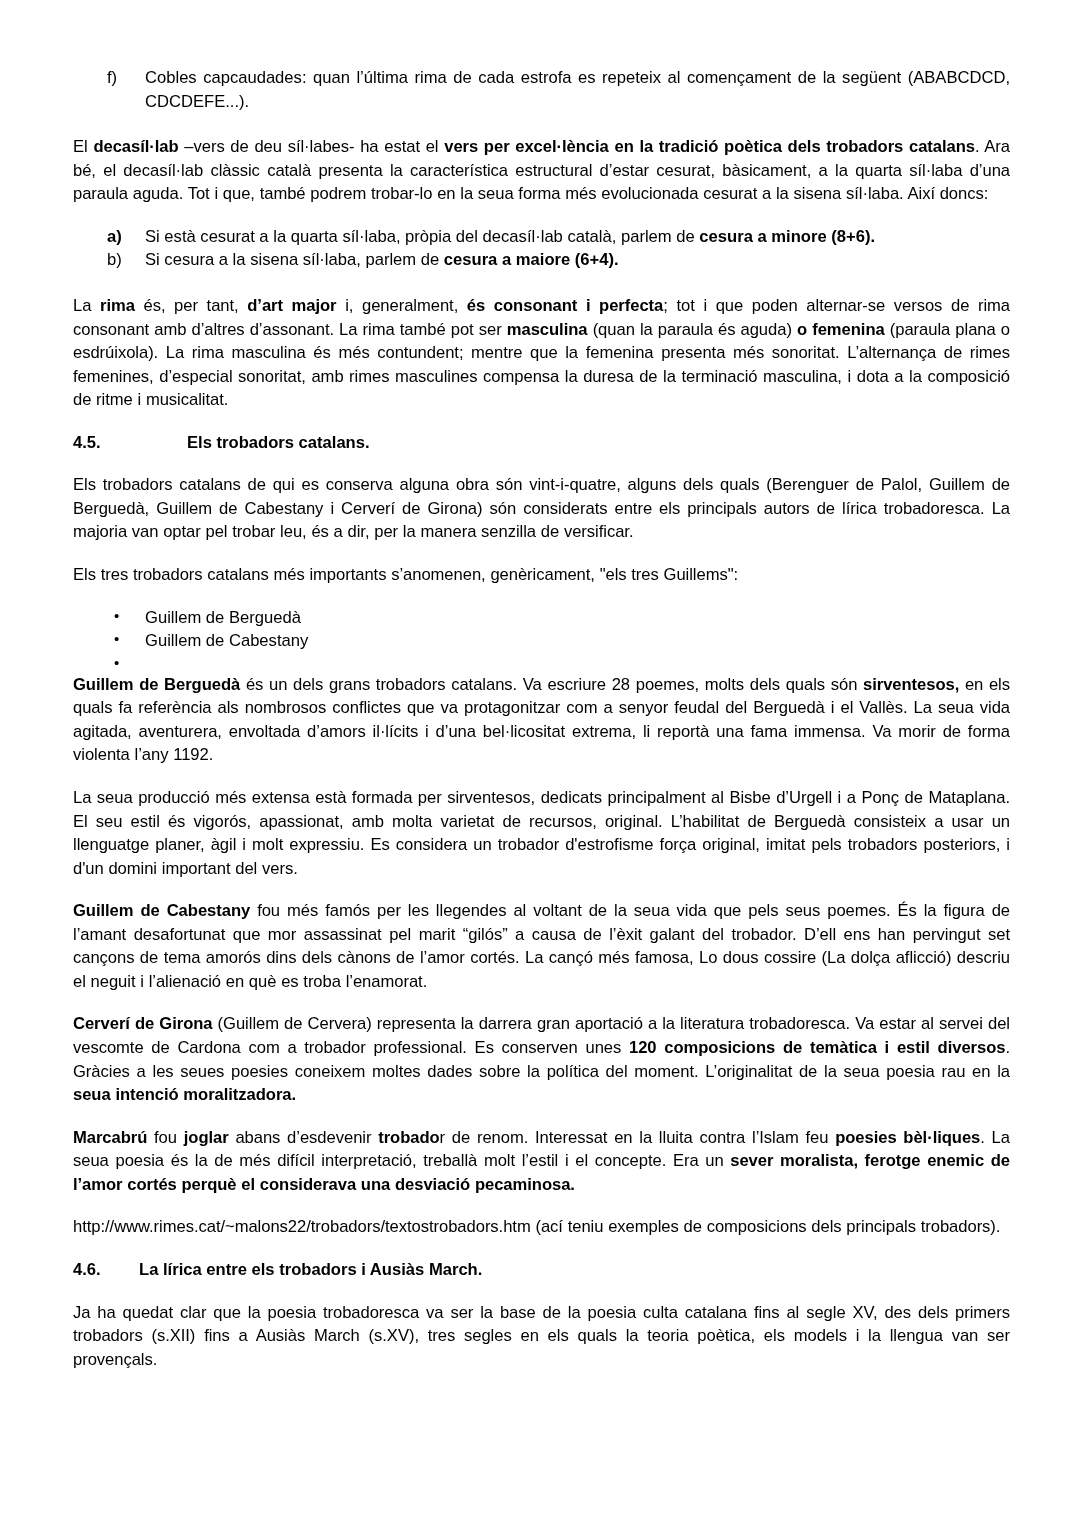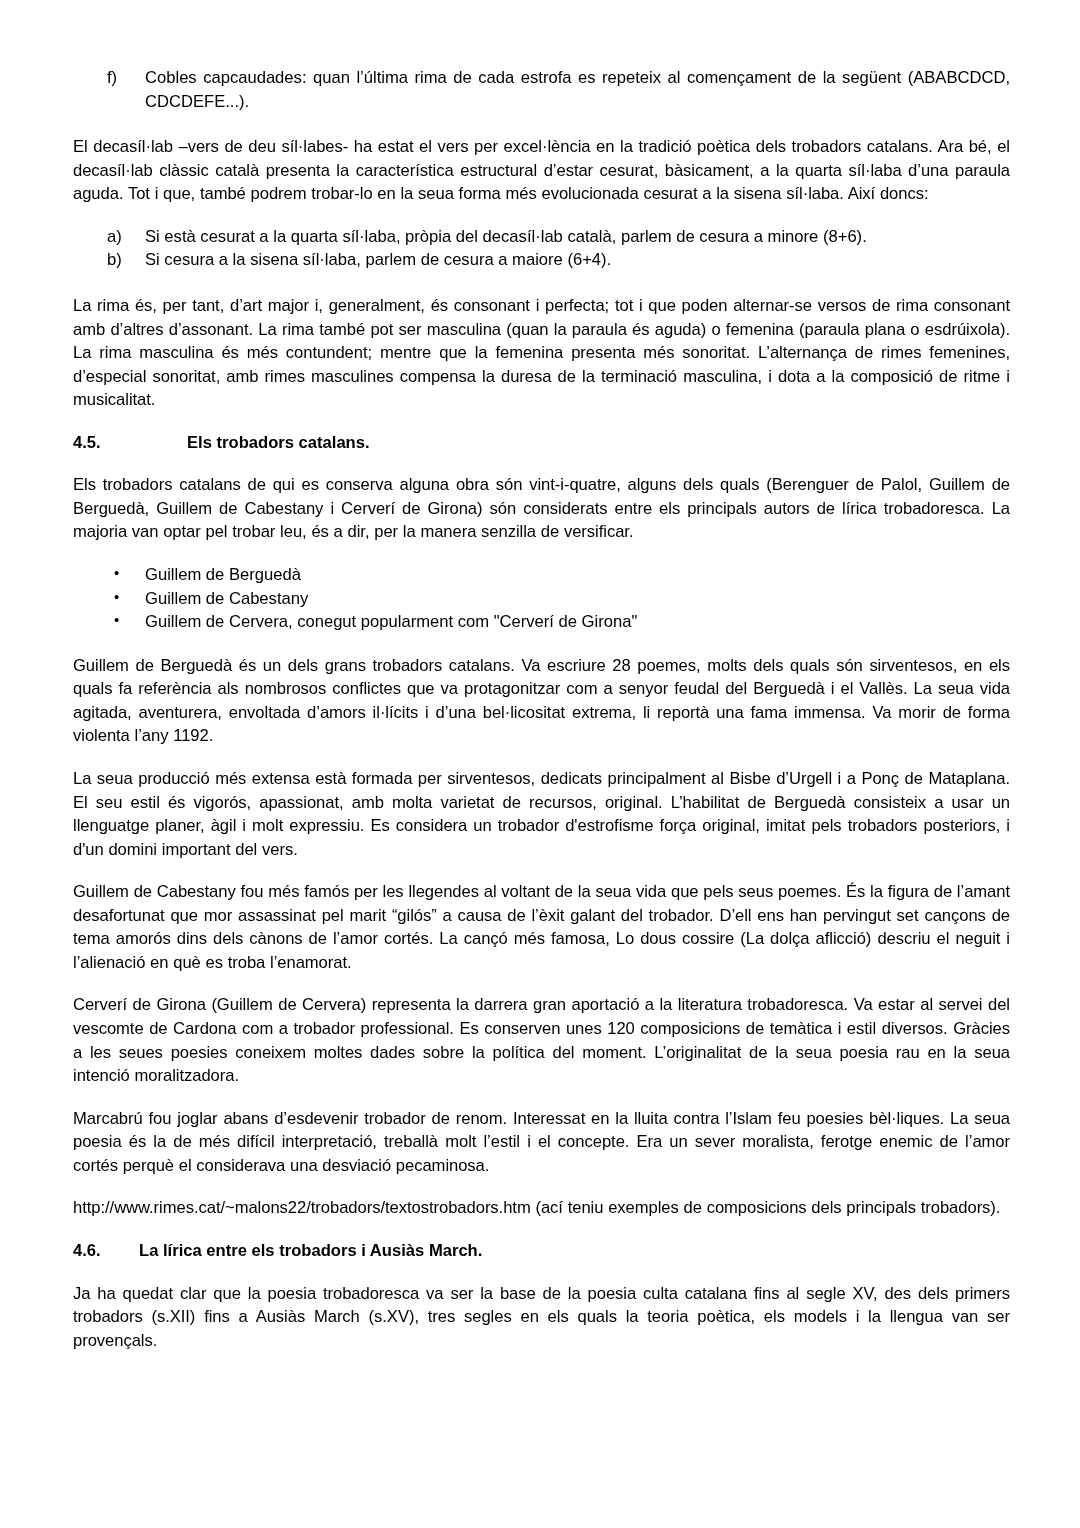--- a/index.html
+++ b/index.html
@@ -87,21 +87,21 @@
     font-weight: bold;
     line-height: 1.42;
     margin: 0 0 19px 0;
     display: flex;
   }
   .heading .num { width: 66px; flex: 0 0 66px; }
   .heading .title { flex: 1 1 auto; }
   .heading.sec45 { margin-top: 1px; gap: 48px; }
   .heading.sec46 { margin-top: 2px; }
 
-  b, strong { font-weight: normal; }
+  b, strong { font-weight: bold; }
 </style>
 </head>
 <body>
 
 <div id="page">
   <div class="doc">
 
     <ul class="alpha-list f-list">
       <li class="alpha-item">
         <span class="marker">f)</span><span>Cobles capcaudades: quan l’última rima de cada estrofa es repeteix al començament de la següent (ABABCDCD, CDCDEFE...).</span>
@@ -122,30 +122,31 @@
 
     <p class="para"><span>La </span><b>rima</b><span> és, per tant, </span><b>d’art major</b><span> i, generalment, </span><b>és consonant i perfecta</b><span>; tot i que poden alternar-se versos de rima consonant amb d’altres d’assonant. La rima també pot ser </span><b>masculina</b><span> (quan la paraula és aguda) </span><b>o femenina</b><span> (paraula plana o esdrúixola). La rima masculina és més contundent; mentre que la femenina presenta més sonoritat. L’alternança de rimes femenines, d’especial sonoritat,  amb rimes masculines compensa la duresa de la terminació masculina, i dota a la composició de ritme i musicalitat.</span></p>
 
     <div class="heading sec45">
       <span class="num">4.5.</span>
       <span class="title">Els trobadors catalans.</span>
     </div>
 
     <p class="para"><span>Els trobadors catalans de qui es conserva alguna obra són vint-i-quatre, alguns dels quals (Berenguer de Palol, Guillem de Berguedà, Guillem de Cabestany i Cerverí de Girona) són considerats entre els principals autors de lírica trobadoresca. La majoria van optar pel trobar leu, és a dir, per la manera senzilla de versificar.</span></p>
 
+    <p class="para"><span>Els tres trobadors catalans més importants s’anomenen, genèricament, "els tres Guillems":</span></p>
 
     <ul class="bullet-list">
       <li class="bullet-item">
         <span class="dot">•</span><span>Guillem de Berguedà</span>
       </li>
       <li class="bullet-item">
         <span class="dot">•</span><span>Guillem de Cabestany</span>
       </li>
       <li class="bullet-item">
-        <span class="dot">•</span><span>Guillem de Cervera, conegut popularment com "Cerverí de Girona"</span>
+        <span class="dot">•</span>
       </li>
     </ul>
 
     <p class="para"><b>Guillem de Berguedà</b><span> és un dels grans trobadors catalans. Va escriure 28 poemes, molts dels quals són </span><b>sirventesos,</b><span> en els quals fa referència als nombrosos conflictes que va protagonitzar com a senyor feudal  del Berguedà i el Vallès. La seua vida agitada, aventurera, envoltada d’amors il·lícits i d’una bel·licositat extrema, li reportà una fama immensa. Va morir de forma violenta l’any 1192.</span></p>
 
     <p class="para"><span>La seua producció més extensa està formada per sirventesos, dedicats principalment al Bisbe d’Urgell i a Ponç de Mataplana. El seu estil és vigorós, apassionat, amb molta varietat de recursos, original. L’habilitat de Berguedà consisteix a usar un llenguatge planer, àgil i molt expressiu. Es considera un trobador d'estrofisme força original, imitat pels trobadors posteriors, i d'un domini important del vers.</span></p>
 
     <p class="para"><b>Guillem de Cabestany</b><span> fou més famós per les llegendes al voltant de la seua vida que pels seus poemes. És la figura de l’amant desafortunat que mor assassinat pel marit “gilós” a causa de l’èxit galant del trobador. D’ell ens han pervingut set cançons de tema amorós dins dels cànons de l’amor cortés. La cançó més famosa, Lo dous cossire (La dolça aflicció) descriu el neguit i l’alienació en què es troba l’enamorat.</span></p>
 
     <p class="para"><b>Cerverí de Girona</b><span> (Guillem de Cervera) representa la darrera gran aportació a la literatura trobadoresca. Va estar al servei del vescomte de Cardona com a trobador professional. Es conserven unes </span><b>120 composicions de temàtica i estil diversos</b><span>. Gràcies a les seues poesies coneixem moltes dades sobre la política del moment. L’originalitat de la seua poesia rau en la </span><b>seua intenció moralitzadora.</b></p>

